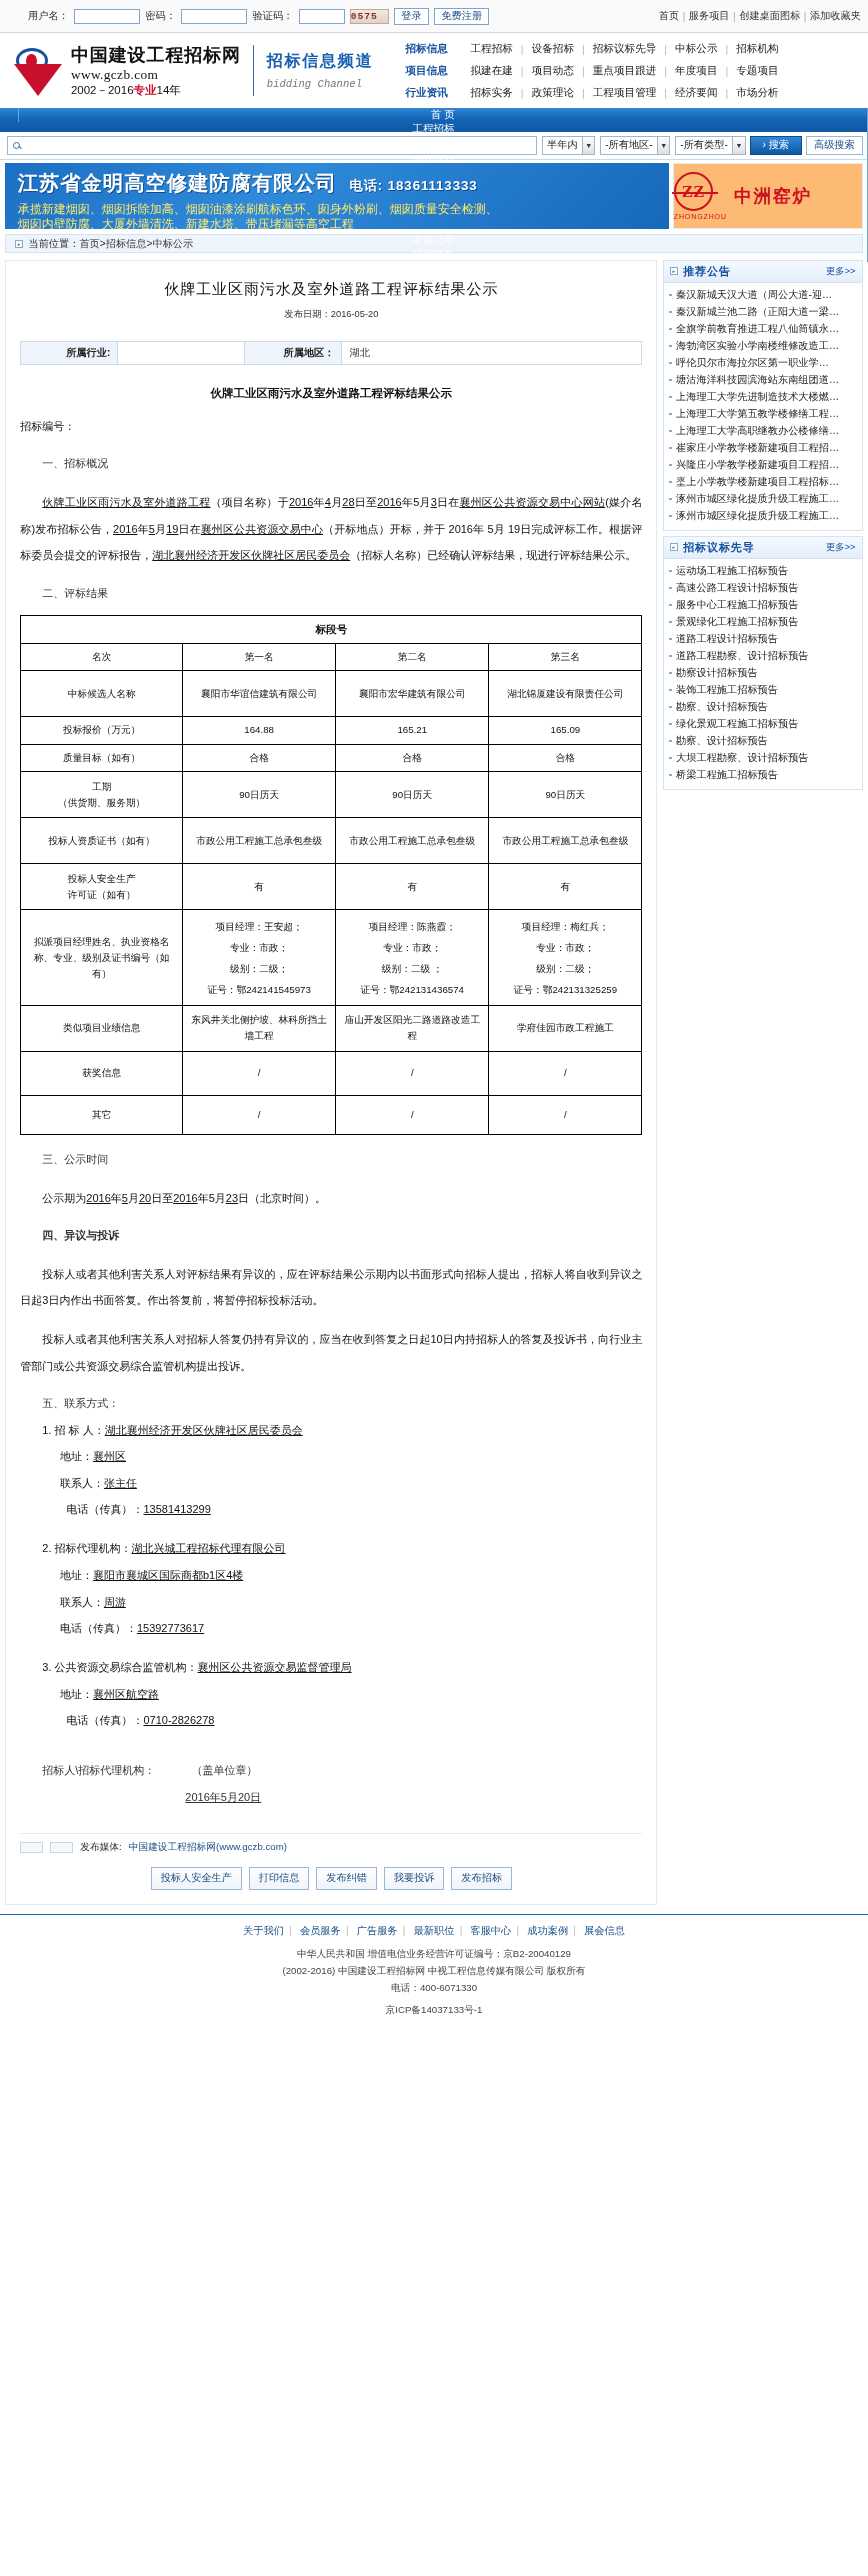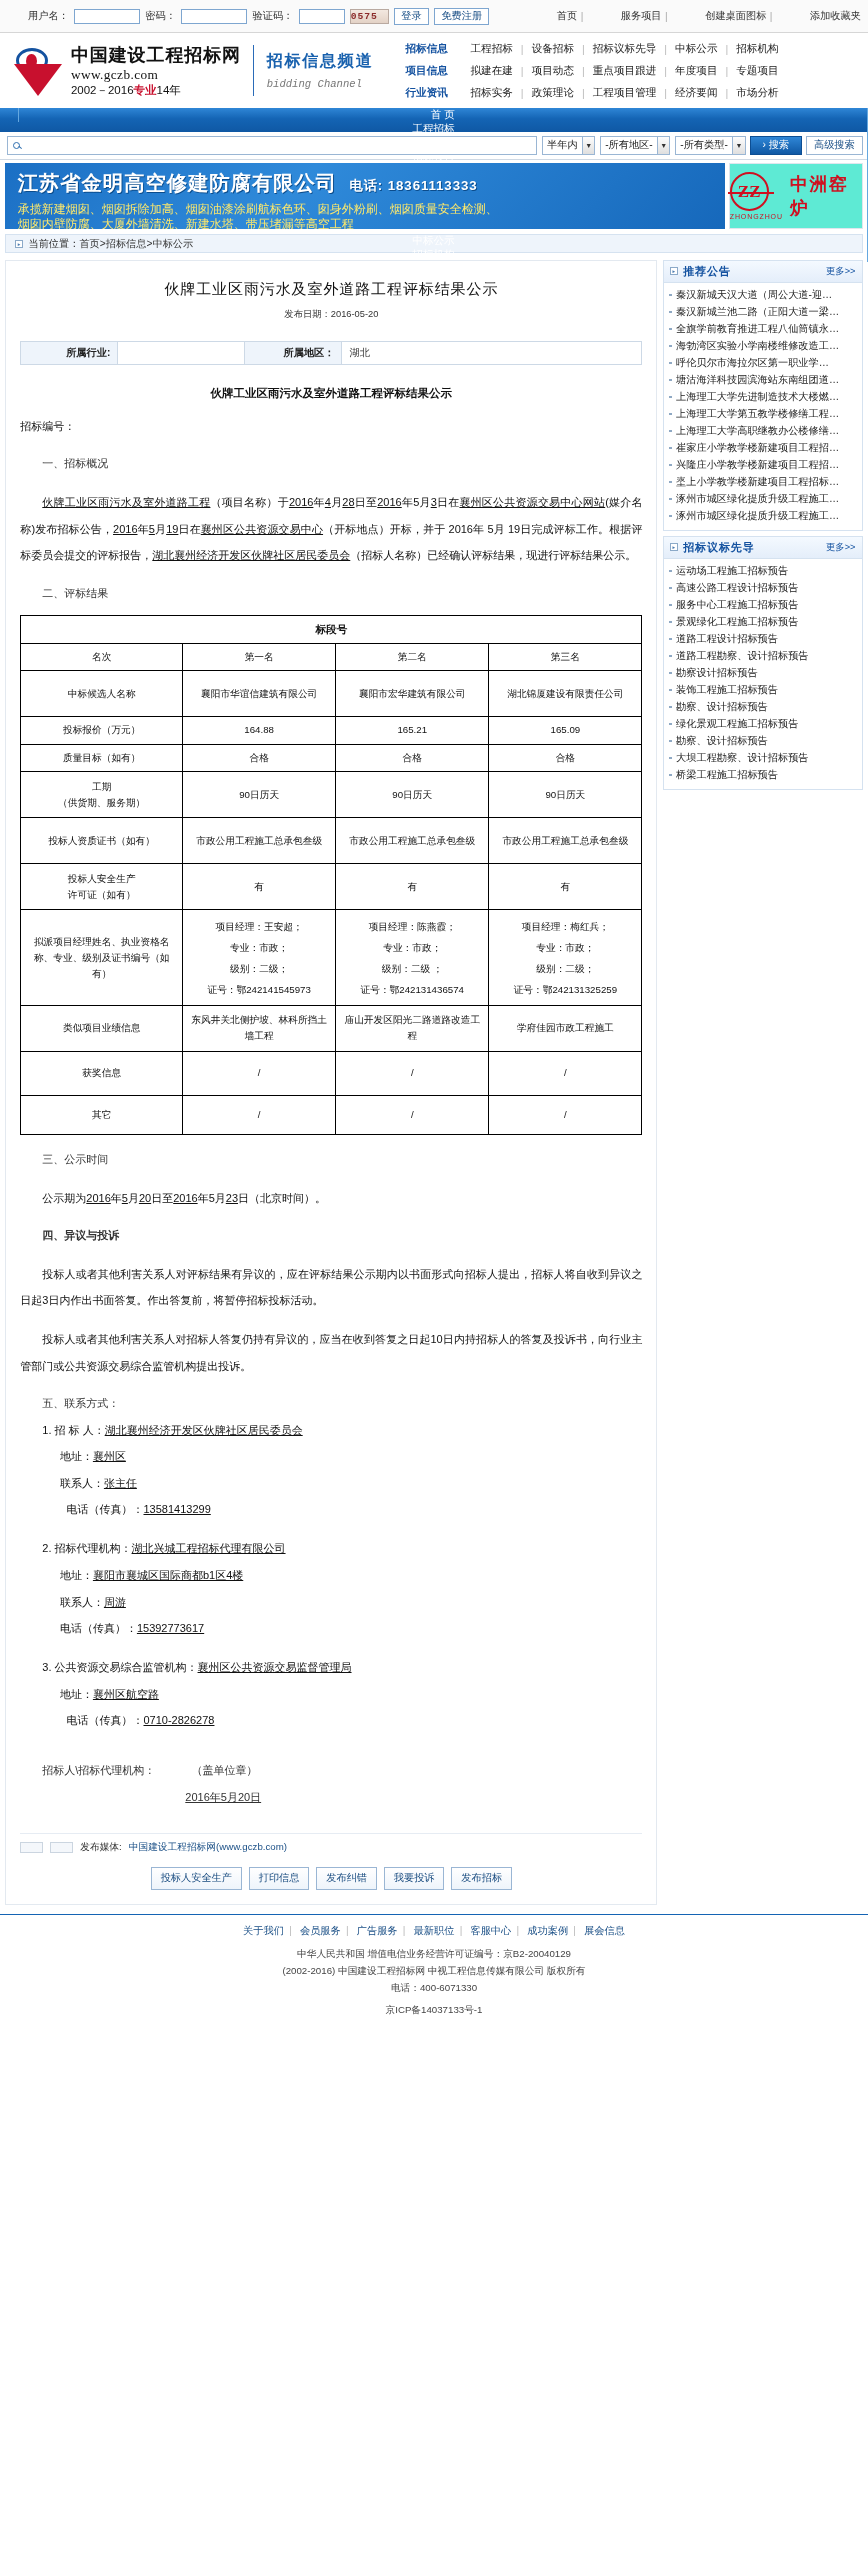--- a/index.html
+++ b/index.html
@@ -54,21 +54,21 @@
     color: #1a4f86;
     cursor: pointer;
   }
   .toplinks {
     margin-left: auto;
     display: flex;
     align-items: center;
     gap: 3.5px;
     padding-right: 1.8px;
   }
-  .toplinks a { color:#333; text-decoration:none;margin-left:34px; }
+  .toplinks a { color:#333; text-decoration:none; }
   .toplinks .sep { color:#aaa; }
 
   
   .brandrow {
     height: 75px;
     display: flex;
     align-items: center;
     background: #fff;
     border-bottom: 0;
     padding: 0 8.9px 0 12.4px;
@@ -184,22 +184,22 @@
   .banner-left .bl-title {
     color:#fff; font-size:20.4px; font-weight:bold; letter-spacing:0.9px;
     text-shadow: 0.9px 0.9px 0 #0b4c8c;
     display:flex; align-items:baseline; gap:12.4px;
   }
   .banner-left .bl-phone { font-size:13.3px; font-weight:bold; color:#fff; }
   .banner-left .bl-sub {
     color:#ffe96a; font-size:12px; line-height:15px; margin-top:4.4px;
   }
   .banner-right {
-    width: 134px; height: 66px;
-    background:#5eead4; border:0.9px solid #dfe6ee;
+    width: 190px; height: 66px;
+    background:#fdba74; border:0.9px solid #dfe6ee;
     display:flex;align-items:center;justify-content:flex-start;gap:7px;
   }
   .zz-logo { width:39px;height:39px;border:2.7px solid #cf1020;border-radius:50%;
     position:relative; display:flex;align-items:center;justify-content:center;
     color:#cf1020;font-weight:bold;font-size:17px;font-family:"Liberation Serif",serif;}
   .zz-logo::after{content:"";position:absolute;left:-3.5px;top:17.7px;width:46px;height:2.7px;background:#cf1020;}
   .zz-text{color:#cf1020;font-size:17.7px;font-weight:bold;letter-spacing:1.8px;}
   .zz-en{color:#cf1020;font-size:7px;letter-spacing:0.9px;text-align:center;margin-top:1.8px;}
 
   

